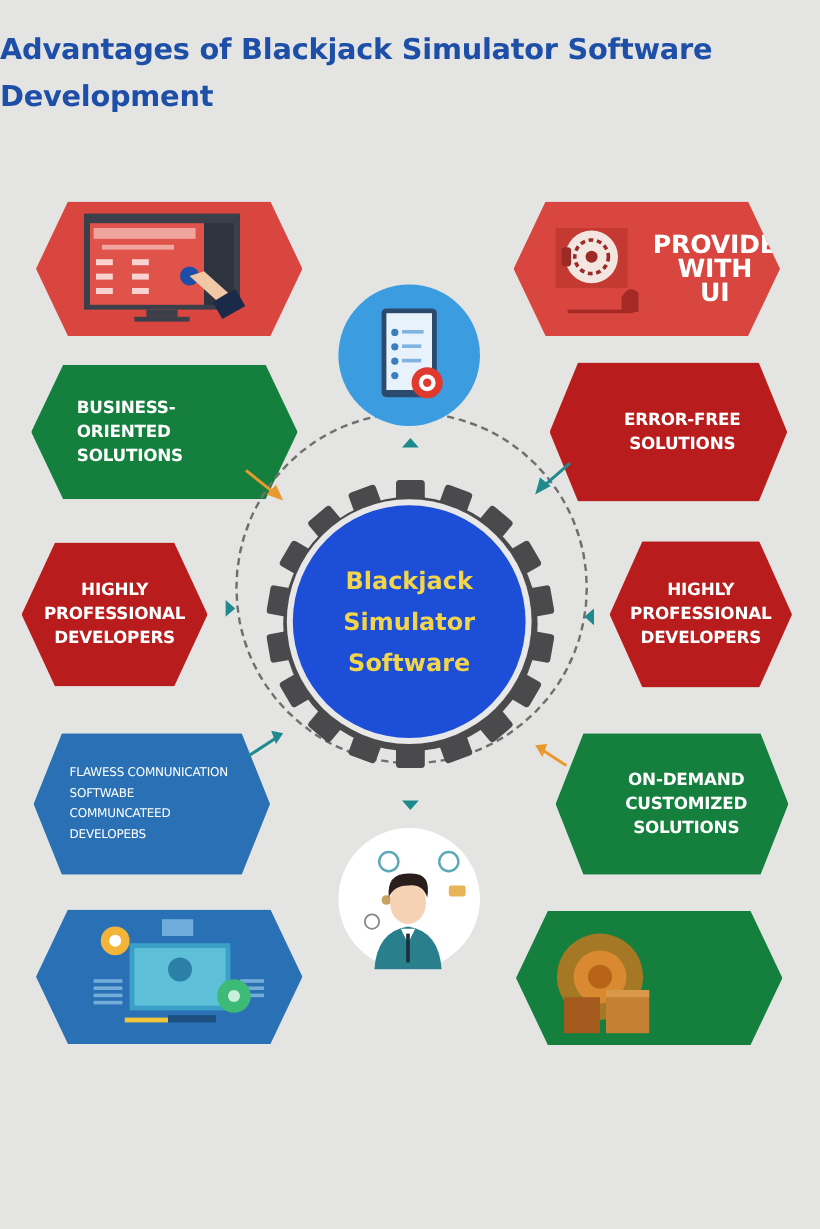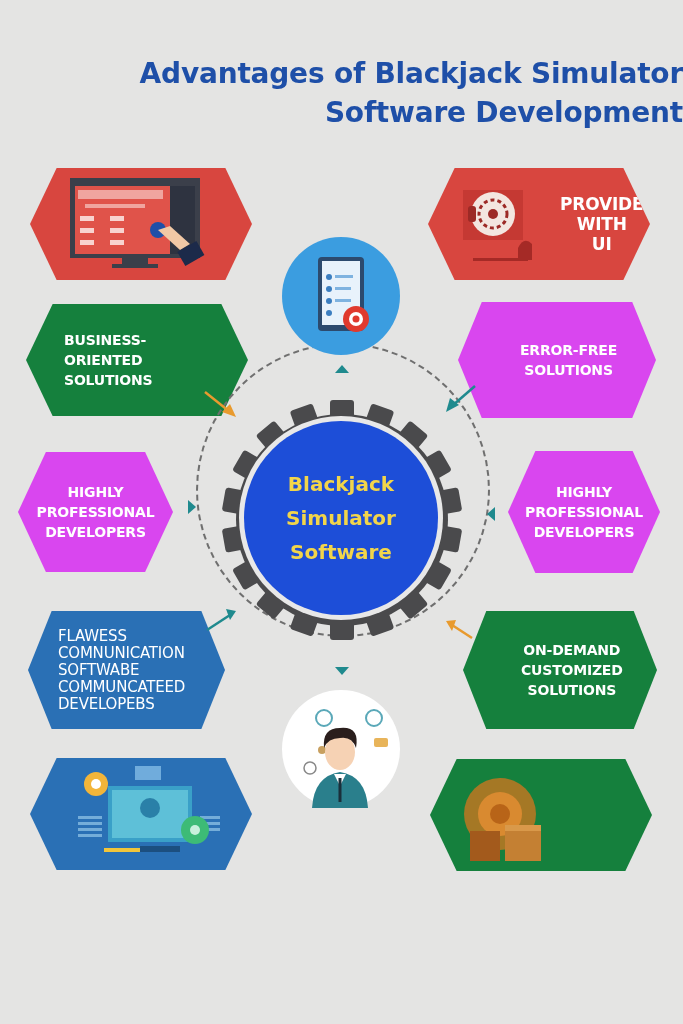--- a/index.html
+++ b/index.html
@@ -4,33 +4,33 @@
 <style>
   html, body { margin: 0; padding: 0; }
   body {
     width: 683px; height: 1024px; overflow: hidden;
     background: #e4e4e3;
     font-family: "DejaVu Sans", "Liberation Sans", sans-serif;
     position: relative;
   }
   .title {
     position: absolute; left: 0; top: 22px; width: 683px;
-    text-align: right; color: #1e4fa8; font-weight: bold;
-    font-size: 28px; line-height: 39px; letter-spacing: -0.2px; margin-top: 32px;
+    text-align: left; color: #1e4fa8; font-weight: bold;
+    font-size: 24px; line-height: 39px; letter-spacing: -0.2px;
   }
   .hex {
     position: absolute; width: 222px; height: 112px;
     clip-path: polygon(12% 0%, 88% 0%, 100% 50%, 88% 100%, 12% 100%, 0% 50%);
     display: flex; align-items: center;
     color: #fff; font-weight: bold; font-size: 14px; line-height: 20px;
     letter-spacing: -0.2px;
   }
   .hex.red { background: #d8463f; }
   .hex.orange { background: #15803d; }
-  .hex.teal { background: #d946ef; }
+  .hex.teal { background: #b91c1c; }
   .hex.blue { background: #2a70b5; }
   .hex .txt { white-space: pre-line; }
   .ring {
     position: absolute; left: 196px; top: 343px; width: 294px; height: 294px;
     border: 2px dashed #6f6f6f; border-radius: 50%; box-sizing: border-box;
   }
   .gear {
     position: absolute; left: 222px; top: 400px; width: 240px; height: 240px;
   }
   .core {
@@ -77,21 +77,21 @@
 ORIENTED
 SOLUTIONS</span>
 </div>
 
 <div class="hex teal" style="left:18px;top:452px;width:155px;height:120px;justify-content:center;text-align:center;clip-path:polygon(18% 0%,82% 0%,100% 50%,82% 100%,18% 100%,0% 50%);">
   <span class="txt">HIGHLY
 PROFESSIONAL
 DEVELOPERS</span>
 </div>
 
-<div class="hex blue" style="left:28px;top:611px;width:197px;height:118px;font-size:15px;line-height:17px;font-weight:normal;">
+<div class="hex blue" style="left:28px;top:611px;width:197px;height:118px;font-size:10px;line-height:17px;font-weight:normal;">
   <span class="txt" style="padding-left:30px;">FLAWESS COMNUNICATION
 SOFTWABE
 COMMUNCATEED
 DEVELOPEBS</span>
 </div>
 
 <div class="hex blue" style="left:30px;top:758px;">
   <svg width="222" height="112" viewBox="0 0 222 112">
     <rect x="78" y="28" width="84" height="56" fill="#3aa0c8"></rect>
     <rect x="82" y="32" width="76" height="48" fill="#5ec0d8"></rect>
@@ -118,21 +118,21 @@
 <div class="hex red" style="left:428px;top:168px;">
   <svg width="110" height="112" viewBox="0 0 110 112" style="flex:none;">
     <rect x="35" y="22" width="60" height="50" fill="#b9302c" opacity="0.6"></rect>
     <circle cx="65" cy="46" r="22" fill="#f3e6e0"></circle>
     <circle cx="65" cy="46" r="14" fill="none" stroke="#9c2a26" stroke-width="3" stroke-dasharray="4 3"></circle>
     <circle cx="65" cy="46" r="5" fill="#9c2a26"></circle>
     <rect x="40" y="38" width="8" height="16" rx="3" fill="#9c2a26"></rect>
     <rect x="45" y="90" width="55" height="3" fill="#a52a26"></rect>
     <path d="M90 80 Q96 68 104 76 L104 92 L90 92 Z" fill="#a52a26"></path>
   </svg>
-  <span class="txt" style="text-align:center;font-size:17px;margin-left:22px;">PROVIDE
+  <span class="txt" style="text-align:center;font-size:21px;margin-left:6px;">PROVIDE
 WITH
 UI</span>
 </div>
 
 <div class="hex teal" style="left:458px;top:302px;width:198px;height:116px;">
   <span class="txt" style="padding-left:62px;text-align:center;">ERROR-FREE
 SOLUTIONS</span>
 </div>
 
 <div class="hex teal" style="left:508px;top:451px;width:152px;height:122px;justify-content:center;text-align:center;clip-path:polygon(18% 0%,82% 0%,100% 50%,82% 100%,18% 100%,0% 50%);">

